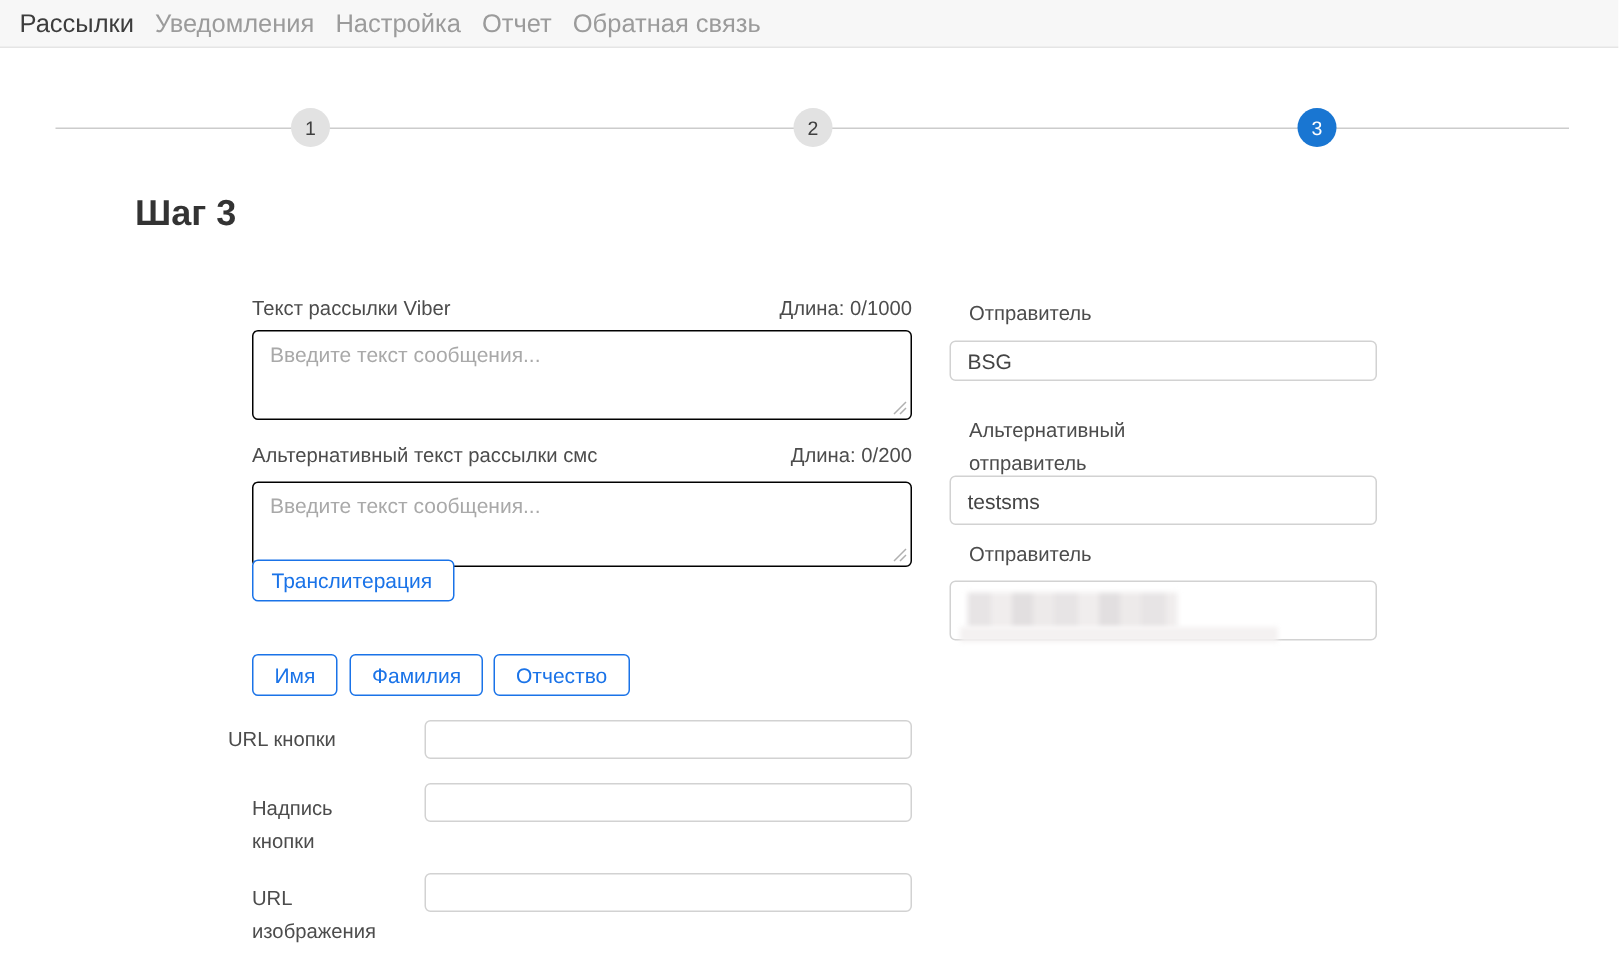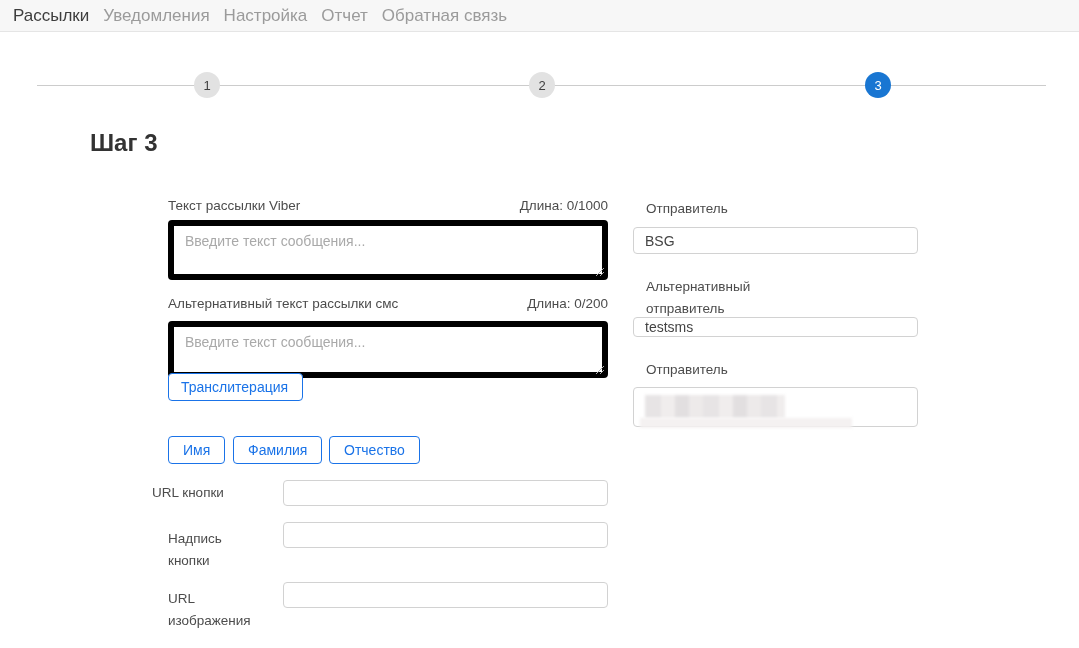--- a/index.html
+++ b/index.html
@@ -37,21 +37,21 @@
   
   .label-row{position:absolute;left:168px;width:440px;display:flex;justify-content:space-between;align-items:baseline;}
   #viber-label-row{top:198px;text-align:right;}
   #sms-label-row{top:296px;}
   
   .ta-wrap{position:absolute;left:168px;width:440px;}
   #viber-ta-wrap{top:220px;height:60px;}
   #sms-ta-wrap{top:321px;height:57px;}
   .ta-wrap textarea{
     width:100%;height:100%;box-sizing:border-box;resize:none;
-    border:6px solid #000000;border-radius:4px;padding:7px 11px;
+    border:1px solid #000000;border-radius:4px;padding:7px 11px;
     font-family:"Liberation Sans","DejaVu Sans",sans-serif;font-size:14px;color:#444444;
     outline:none;
   }
   textarea::placeholder,input::placeholder{color:#a9a9a9;}
   .grip{position:absolute;right:3px;bottom:3px;width:10px;height:10px;cursor:nwse-resize;}
   
   .btn-outline{
     position:absolute;height:28px;box-sizing:border-box;background:#ffffff;
     border:1px solid #1a73e8;border-radius:4px;color:#1a73e8;
     font-family:"Liberation Sans","DejaVu Sans",sans-serif;font-size:14px;
@@ -71,21 +71,21 @@
   #inp-btnurl{left:283px;top:480px;width:325px;}
   #inp-caption{left:283px;top:522px;width:325px;}
   #inp-imgurl{left:283px;top:582px;width:325px;}
   #lbl-btnurl{position:absolute;left:152px;top:485px;}
   #lbl-caption{position:absolute;left:168px;top:528px;width:80px;line-height:22px;}
   #lbl-imgurl{position:absolute;left:168px;top:588px;width:95px;line-height:22px;}
   
   #lbl-sender{position:absolute;left:646px;top:201px;}
   #inp-sender{left:633px;top:227px;width:285px;height:27px;}
   #lbl-altsender{position:absolute;left:646px;top:276px;width:160px;line-height:22px;}
-  #inp-altsender{left:633px;top:317px;width:285px;height:20px;}
+  #inp-altsender{left:633px;top:317px;width:285px;height:33px;}
   #lbl-recipients{position:absolute;left:646px;top:362px;}
   #recipients-box{
     position:absolute;left:633px;top:387px;width:285px;height:40px;box-sizing:border-box;
     border:1px solid #d2d2d2;border-radius:4px;background:#ffffff;cursor:text;
   }
   .blur-main{
     position:absolute;left:11px;top:7px;width:140px;height:23px;
     background:repeating-linear-gradient(90deg,#e7e4e5 0 16px,#f0eded 16px 30px,#e2dfe0 30px 44px,#edeaea 44px 58px);
     filter:blur(1.6px);
   }

